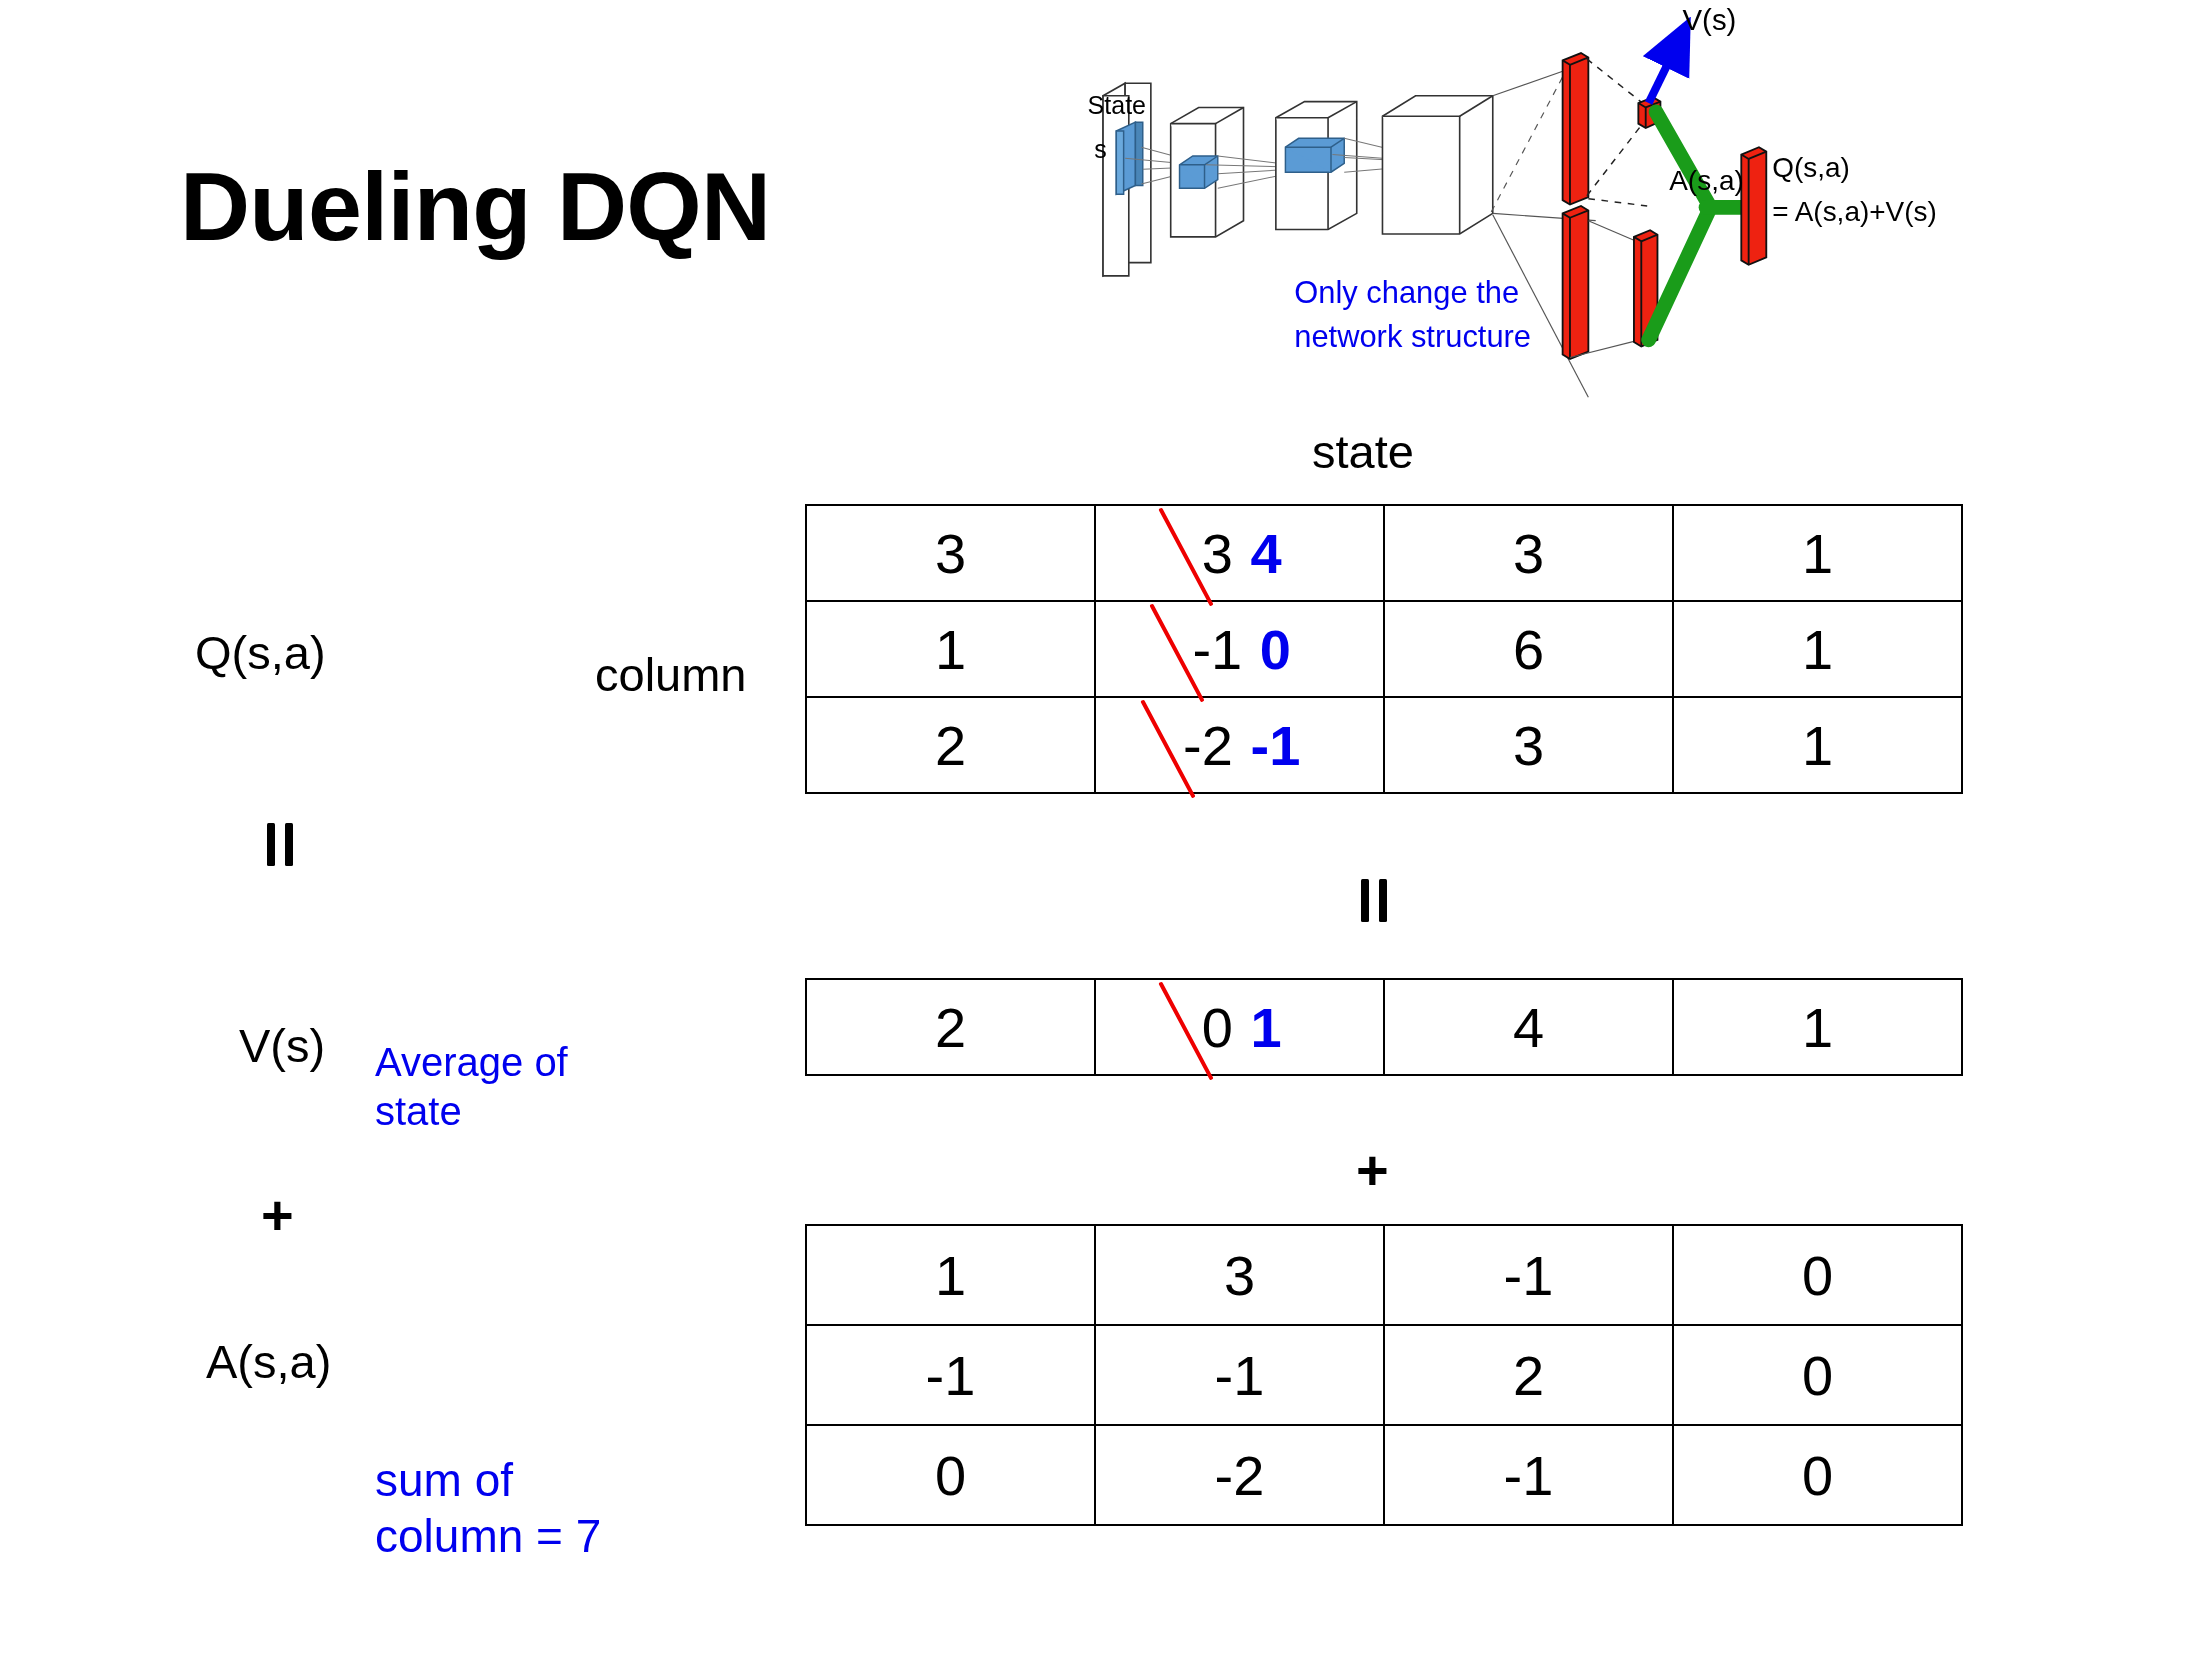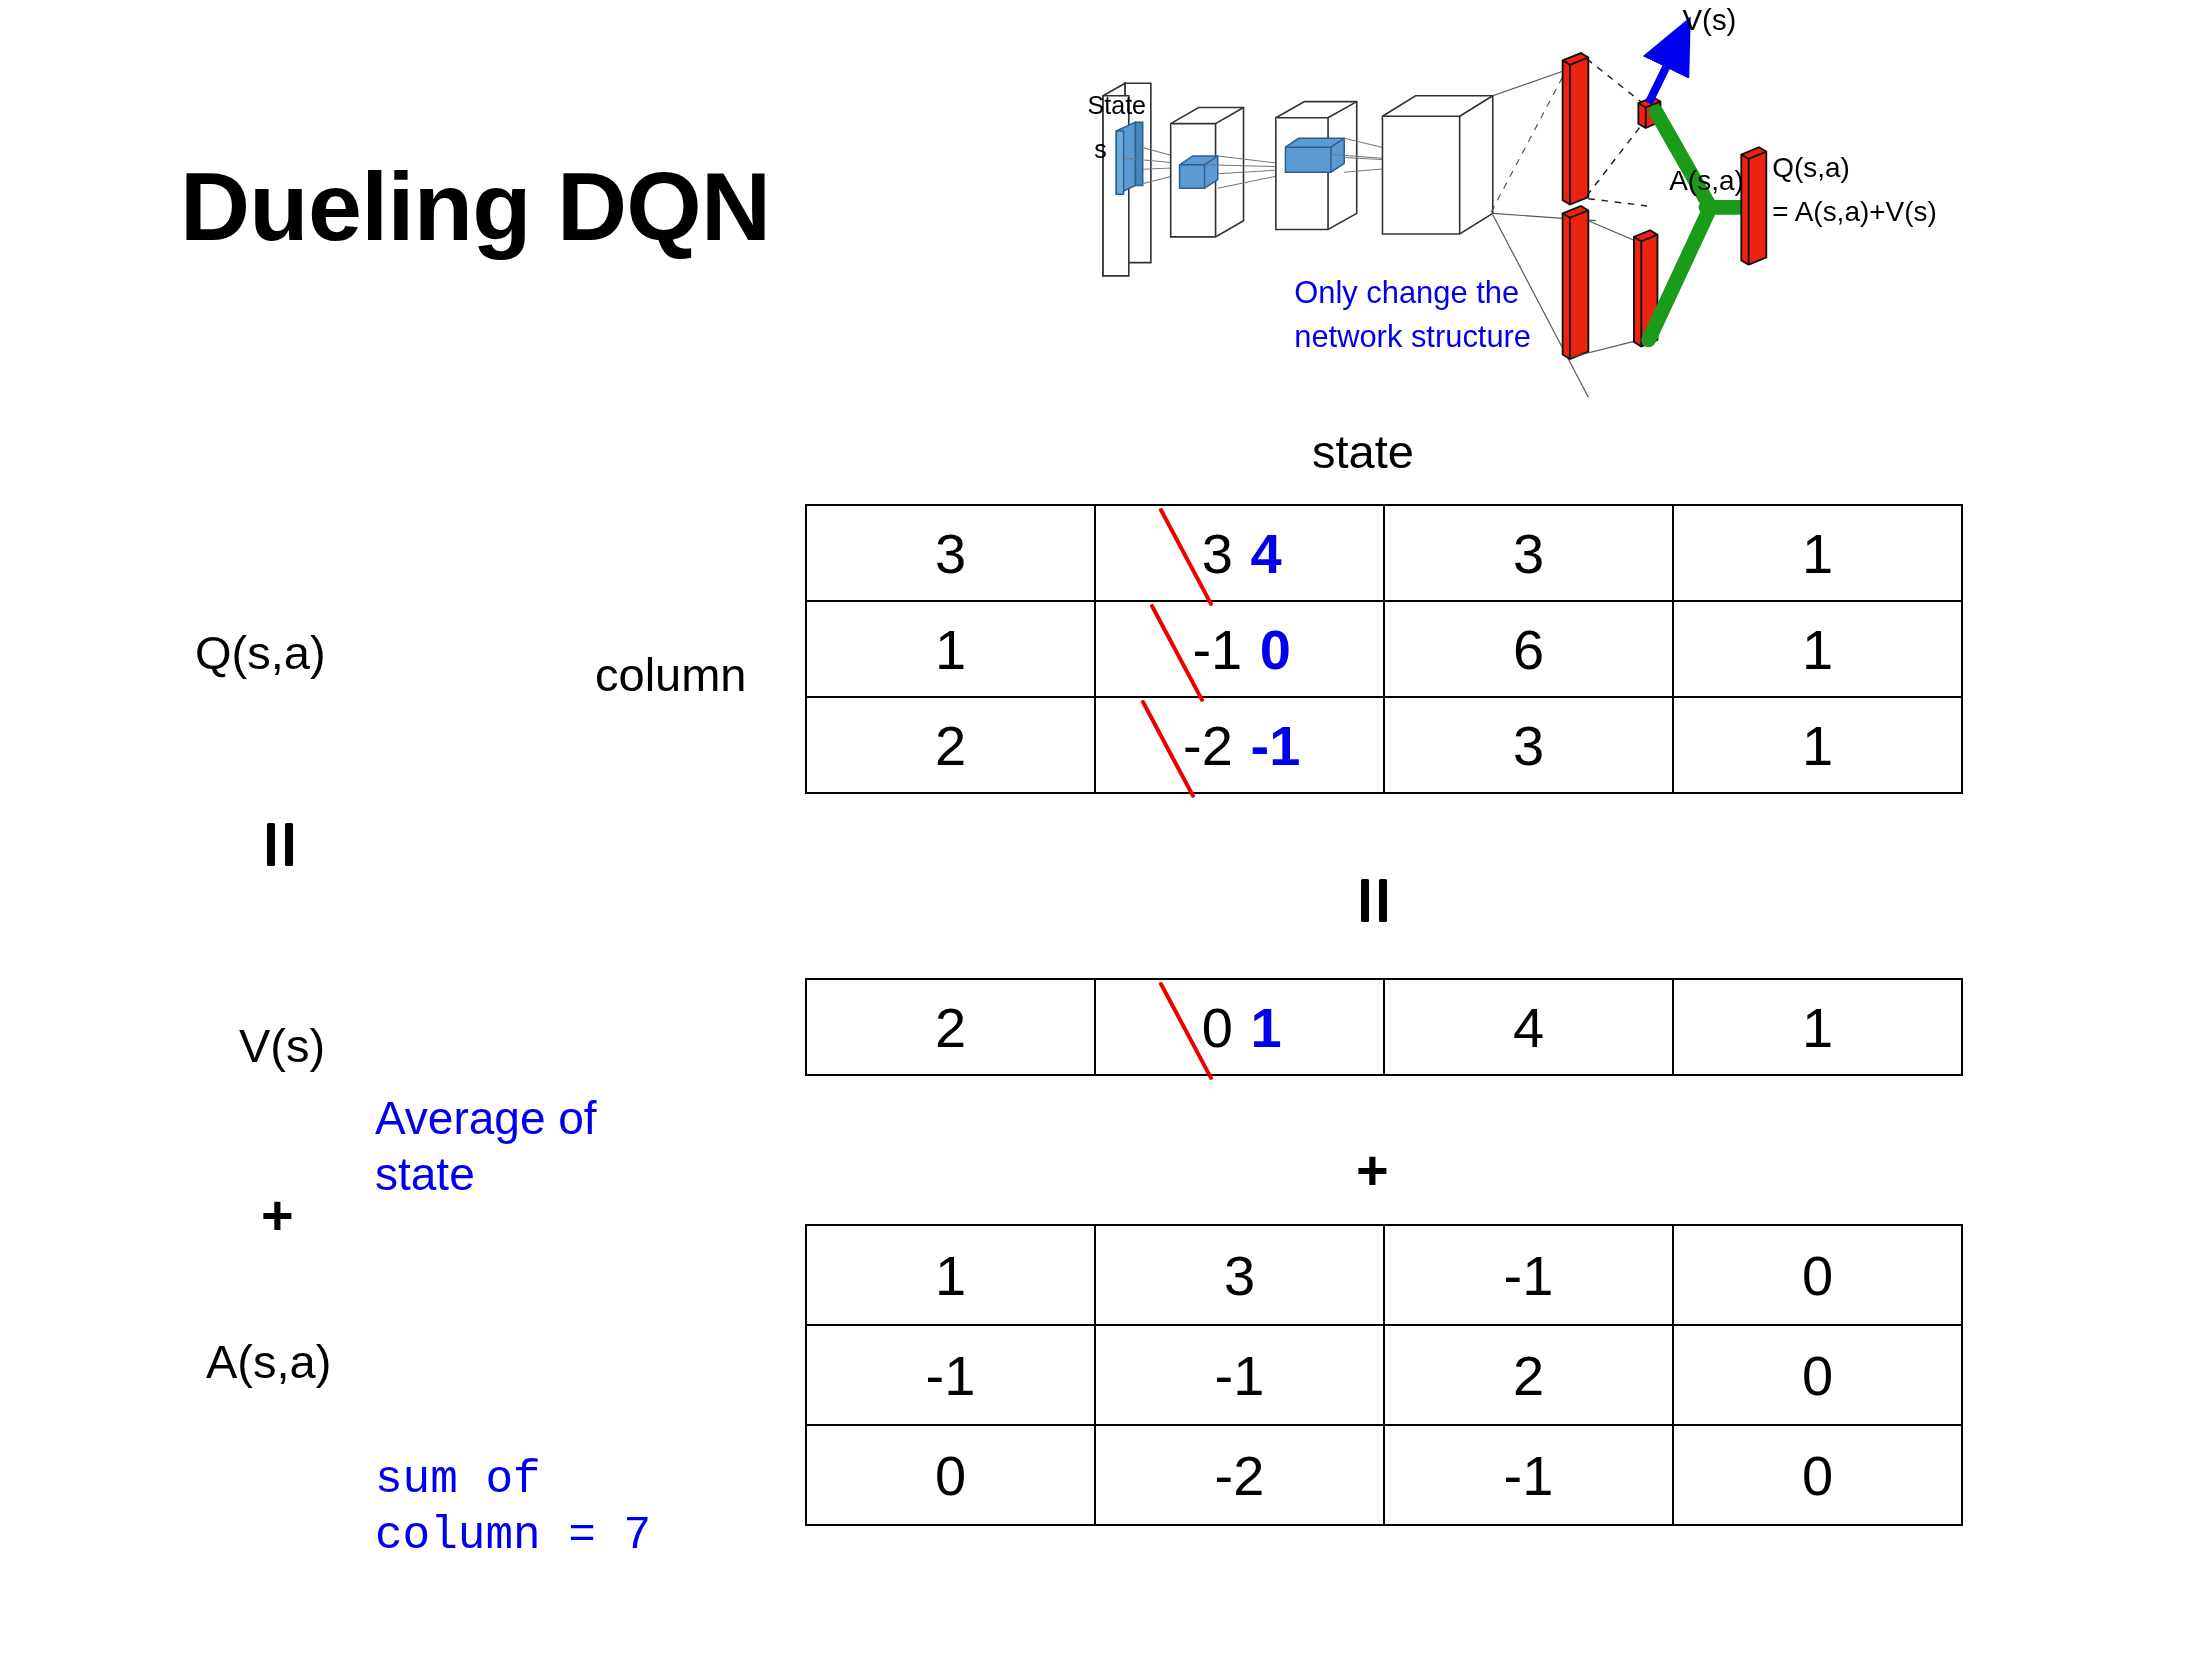--- a/index.html
+++ b/index.html
@@ -15,22 +15,22 @@
   #netdiag{left:1081px;top:0px;width:1125px;height:412px;}
 
   
   .lbl{font-size:47px;line-height:1;white-space:nowrap;}
   .blue{color:#0000ee;}
   #lbl-q{left:195px;top:629px;}
   #lbl-action{left:595px;top:651px;}
   #lbl-state{left:1312px;top:428px;}
   #lbl-v{left:239px;top:1022px;}
   #lbl-a{left:206px;top:1338px;}
-  #lbl-avg{left:375px;top:1090px;font-size:46px;line-height:1.22;}
-  #lbl-sum{left:375px;top:1452px;font-size:46px;line-height:1.22;font-family:Liberation Mono, monospace;}
+  #lbl-avg{left:375px;top:1038px;font-size:40px;line-height:1.22;}
+  #lbl-sum{left:375px;top:1452px;font-size:46px;line-height:1.22;}
 
   
   .eqv{width:40px;height:44px;}
   .eqv i{position:absolute;top:0;width:8px;height:43px;background:#000;border-radius:1.5px;}
   .eqv i:nth-child(1){left:5.9px;}
   .eqv i:nth-child(2){left:23.5px;}
   #eq-left{left:261px;top:823px;}
   #eq-mid{left:1355px;top:879px;}
 
   .plus{font-size:56px;font-weight:600;line-height:1;}

